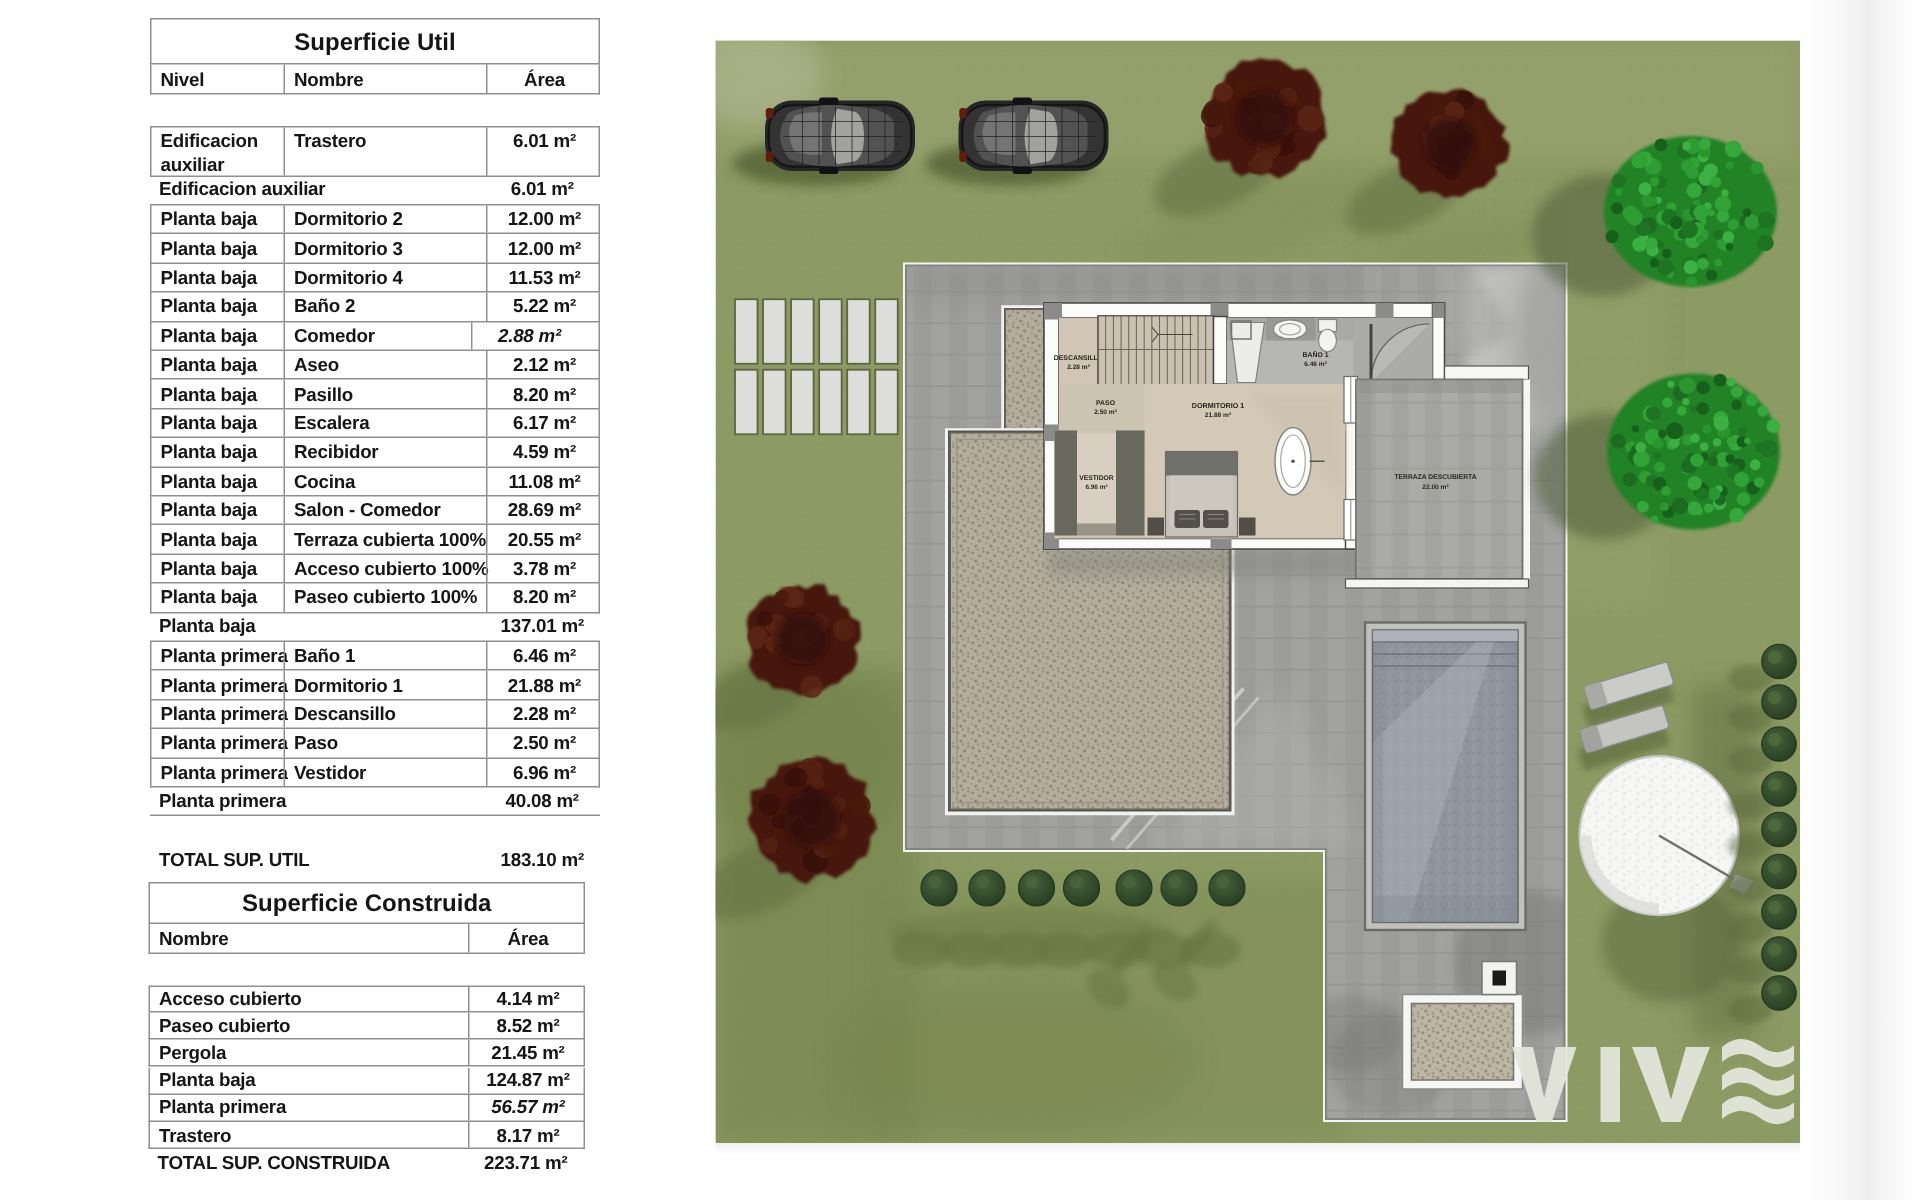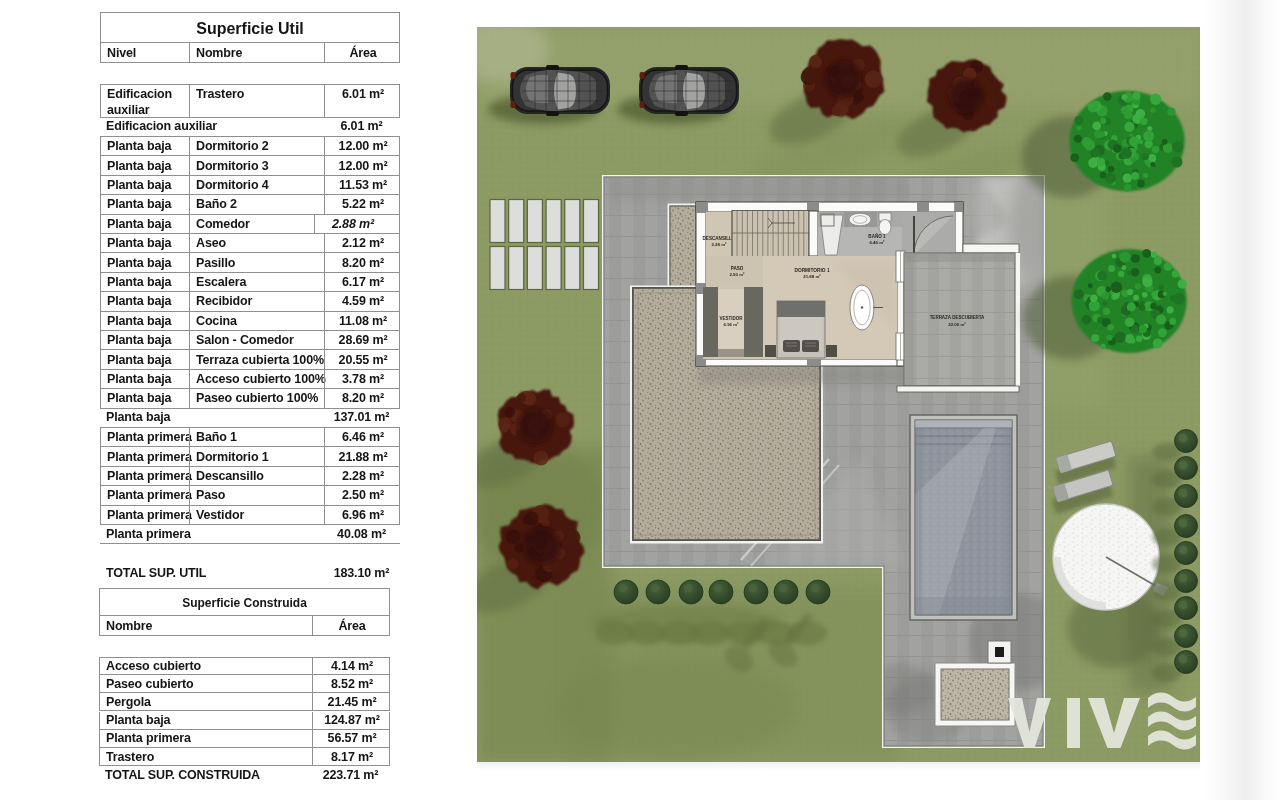--- a/index.html
+++ b/index.html
@@ -164,21 +164,21 @@
     </div>
 
 <div class="row" style="left:0;top:532.4px;width:300px;height:19.4px;line-height:19.4px;margin-top:20px;">
       <span class="c pl" style="left:0;width:223px;">TOTAL SUP. UTIL</span>
       <span class="c ctr" style="left:223px;width:77px;">183.10 m²</span>
     </div>
 </div>
 
 <div class="tbl" style="left:99px;top:588px;width:291px;font-size:12.5px;">
 
-<div class="row bt bb bl br" style="left:0;top:0;width:291px;height:28px;text-align:center;line-height:28px;font-size:12px;">Superficie Construida</div>
+<div class="row bt bb bl br" style="left:0;top:0;width:291px;height:28px;text-align:center;line-height:28px;font-size:16px;">Superficie Construida</div>
 
 <div class="row bb bl br" style="left:0;top:28px;width:291px;height:20px;">
       <span class="c pl" style="left:0;width:212px;">Nombre</span>
       <span class="c ctr bl" style="left:212px;width:79px;">Área</span>
     </div>
 
 <div class="row bb bl br bt" style="left:0;top:68.6px;width:291px;height:18.3px;">
       <span class="c pl" style="left:0;width:212px;">Acceso cubierto</span>
       <span class="c ctr bl" style="left:212px;width:79px;">4.14 m²</span>
     </div>
@@ -193,21 +193,21 @@
       <span class="c ctr bl" style="left:212px;width:79px;">21.45 m²</span>
     </div>
 
 <div class="row bb bl br" style="left:0;top:123.5px;width:291px;height:18.3px;">
       <span class="c pl" style="left:0;width:212px;">Planta baja</span>
       <span class="c ctr bl" style="left:212px;width:79px;">124.87 m²</span>
     </div>
 
 <div class="row bb bl br" style="left:0;top:141.8px;width:291px;height:18.3px;">
       <span class="c pl" style="left:0;width:212px;">Planta primera</span>
-      <span class="c ctr bl" style="left:212px;width:79px;">56.57 m²</span>
+      <span class="c ctr bl" style="left:212px;width:79px;font-style:italic;">56.57 m²</span>
     </div>
 
 <div class="row bb bl br" style="left:0;top:160.1px;width:291px;height:18.3px;">
       <span class="c pl" style="left:0;width:212px;">Trastero</span>
       <span class="c ctr bl" style="left:212px;width:79px;">8.17 m²</span>
     </div>
 
 <div class="row" style="left:0;top:178.4px;width:291px;height:18.3px;line-height:18.3px;">
       <span class="c pl" style="left:0;width:212px;">TOTAL SUP. CONSTRUIDA</span>
       <span class="c ctr" style="left:212px;width:79px;">223.71 m²</span>

